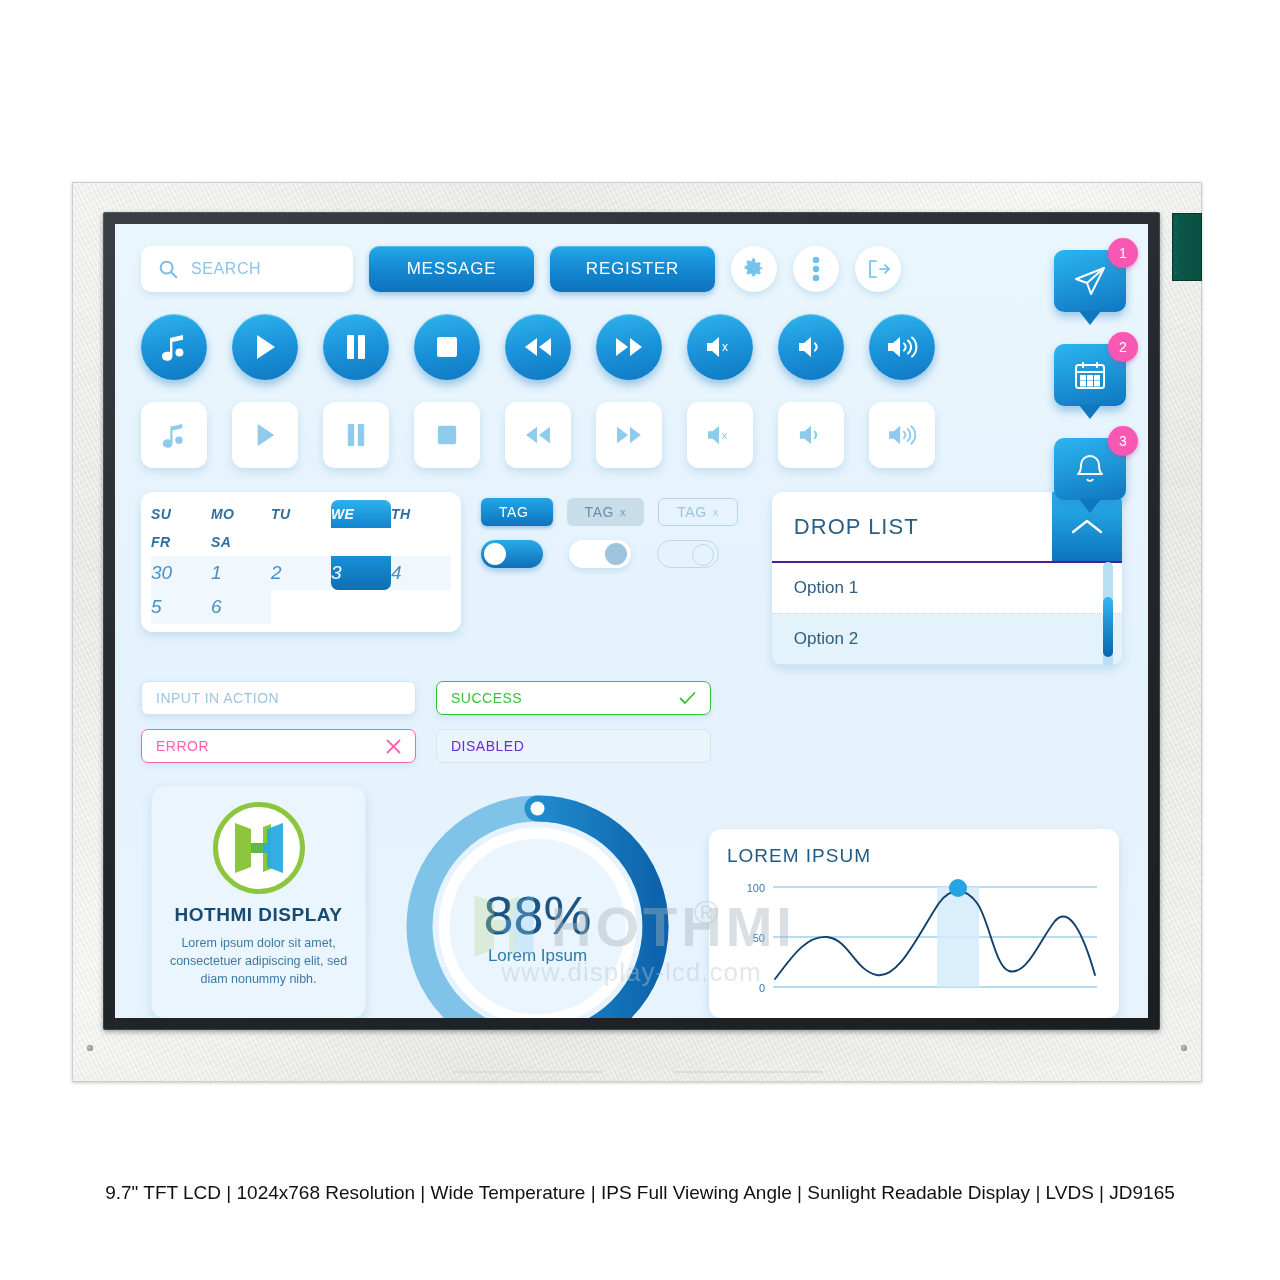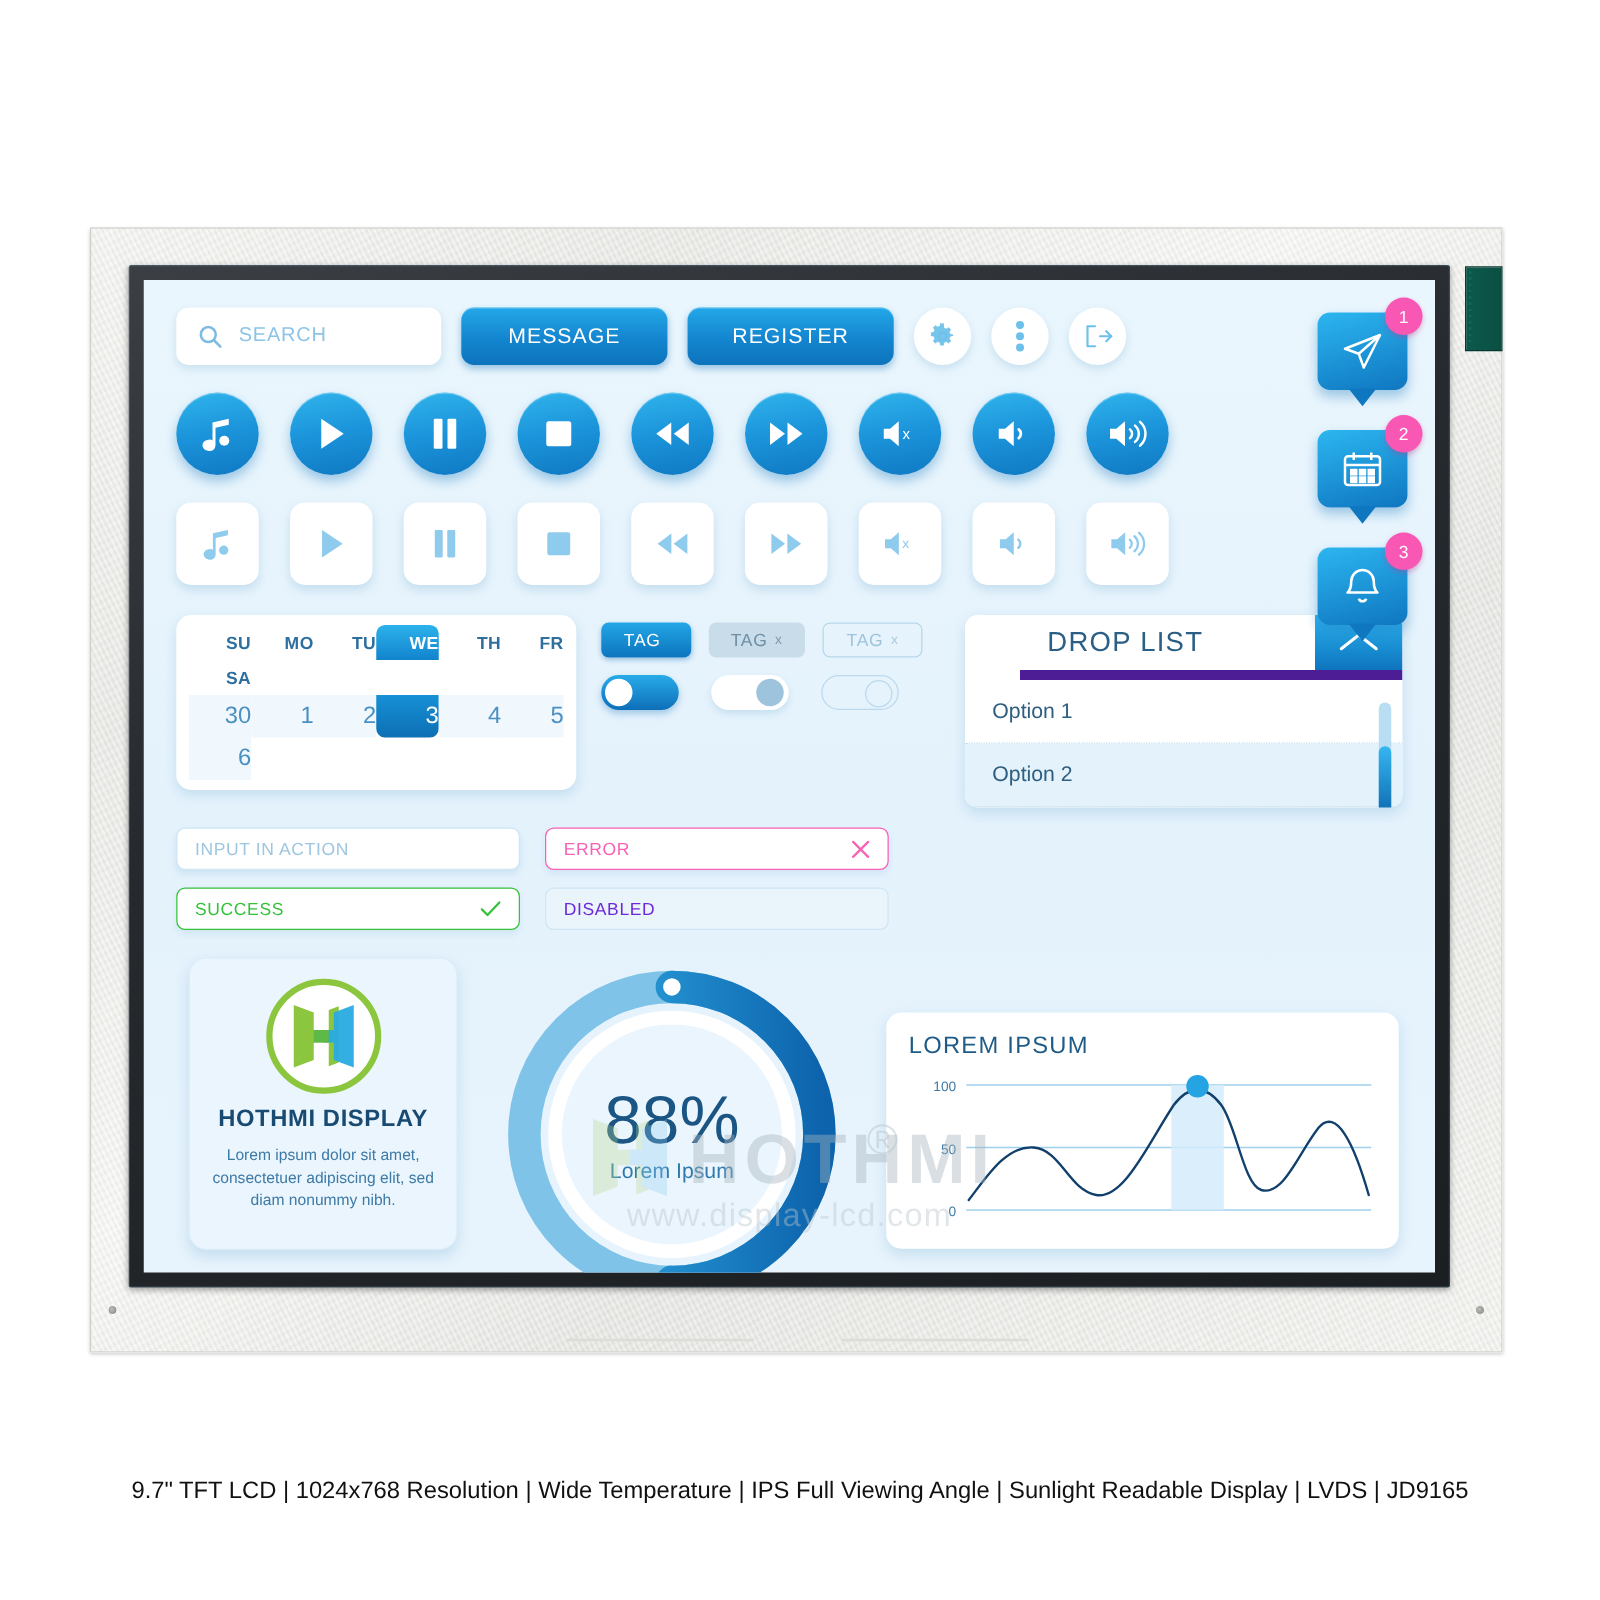--- a/index.html
+++ b/index.html
@@ -104,21 +104,21 @@
   }
 
   
   .mid { display:flex; margin-top:24px; gap:20px; }
   .col-left { width:320px; }
   .calendar{
     background:#fff;border-radius:12px;padding:8px 10px;
     box-shadow:0 4px 9px rgba(120,175,210,.3);
     width:320px;
   }
-  .cal-grid{display:grid;grid-template-columns:repeat(6,1fr);text-align:right;}
+  .cal-grid{display:grid;grid-template-columns:repeat(5,1fr);text-align:left;font-style:italic;}
   .cal-dow{font-size:14px;font-weight:bold;color:#2f6f9e;padding:6px 0;letter-spacing:.4px;}
   .cal-day{font-size:19px;color:#4a90c2;padding:6px 0;background:#f1f8fd;}
   .cal-dow.sel{color:#fff;background:linear-gradient(180deg,#2cb2ec,#1283cd);border-radius:7px 7px 0 0;}
   .cal-day.sel{color:#fff;background:linear-gradient(180deg,#1790d6,#0d6fb4);border-radius:0 0 7px 7px;}
 
   .tags{display:flex;gap:14px;margin-bottom:14px;}
   .tag{
     height:28px;padding:0 18px;border-radius:6px;display:flex;align-items:center;gap:6px;
     font-size:14px;letter-spacing:.6px;cursor:pointer;
   }
@@ -146,21 +146,21 @@
   .field.action{color:#9ec6e0;box-shadow:0 3px 6px rgba(120,175,210,.22);}
   .field.success{border-color:#35c23a;color:#35c23a;box-shadow:0 3px 6px rgba(120,175,210,.18);}
   .field.error{border-color:#f762b4;color:#f762b4;box-shadow:0 3px 6px rgba(120,175,210,.18);}
   .field.disabled{background:#eaf4fb;border-color:#cfe6f5;color:#6d28d9;}
 
   
   .droplist{
     width:410px;background:#fff;border-radius:10px;overflow:hidden;
     box-shadow:0 4px 10px rgba(120,175,210,.32);position:relative;
   }
-  .dl-head{display:flex;align-items:stretch;height:52px;border-bottom:8px solid #4c1d95;margin-left:44px;}
+  .dl-head{display:flex;align-items:stretch;height:71px;border-bottom:2px solid #4c1d95;}
   .dl-title{flex:1;display:flex;align-items:center;padding-left:22px;font-size:22px;color:#2b5f85;letter-spacing:1px;}
   .dl-arrow{width:70px;background:linear-gradient(180deg,#2bb3ee,#0d74be);display:flex;align-items:center;justify-content:center;cursor:pointer;}
   .dl-opt{height:51px;display:flex;align-items:center;padding-left:22px;font-size:17px;color:#2e5e80;border-bottom:1px dotted #bcd9ec;cursor:pointer;}
   .dl-opt.sel{background:#e4f2fb;}
   .dl-opt.last{border-bottom:none;}
   .dl-scroll{position:absolute;right:9px;top:70px;width:10px;height:140px;border-radius:5px;background:#b9ddf2;}
   .dl-thumb{position:absolute;top:35px;left:0;width:10px;height:60px;border-radius:5px;background:linear-gradient(180deg,#35b6f0,#0b64ab);}
 
   
   .bot{display:flex;gap:20px;margin-top:22px;align-items:flex-start;}
@@ -495,33 +495,33 @@
             <div class="dl-scroll">
               <div class="dl-thumb"></div>
             </div>
           </div>
         </div>
 
         <div class="inputs" style="width:600px;align-items:flex-end;">
           <div class="field action">
             <span>INPUT IN ACTION</span>
           </div>
+          <div class="field success">
+            <span>SUCCESS</span>
+            <span>
+              <svg width="17" height="14" viewBox="0 0 17 14" fill="none" stroke="#35c23a" stroke-width="1.8" stroke-linecap="round" stroke-linejoin="round">
+                  <path d="M1.5 7.5l4.5 4.5L15.5 2"></path>
+                </svg>
+            </span>
+          </div>
           <div class="field error">
             <span>ERROR</span>
             <span>
               <svg width="15" height="15" viewBox="0 0 15 15" fill="none" stroke="#f762b4" stroke-width="1.8" stroke-linecap="round">
                   <path d="M1.5 1.5l12 12M13.5 1.5l-12 12"></path>
-                </svg>
-            </span>
-          </div>
-          <div class="field success">
-            <span>SUCCESS</span>
-            <span>
-              <svg width="17" height="14" viewBox="0 0 17 14" fill="none" stroke="#35c23a" stroke-width="1.8" stroke-linecap="round" stroke-linejoin="round">
-                  <path d="M1.5 7.5l4.5 4.5L15.5 2"></path>
                 </svg>
             </span>
           </div>
           <div class="field disabled">
             <span>DISABLED</span>
           </div>
         </div>
 
         <div class="bot">
 

